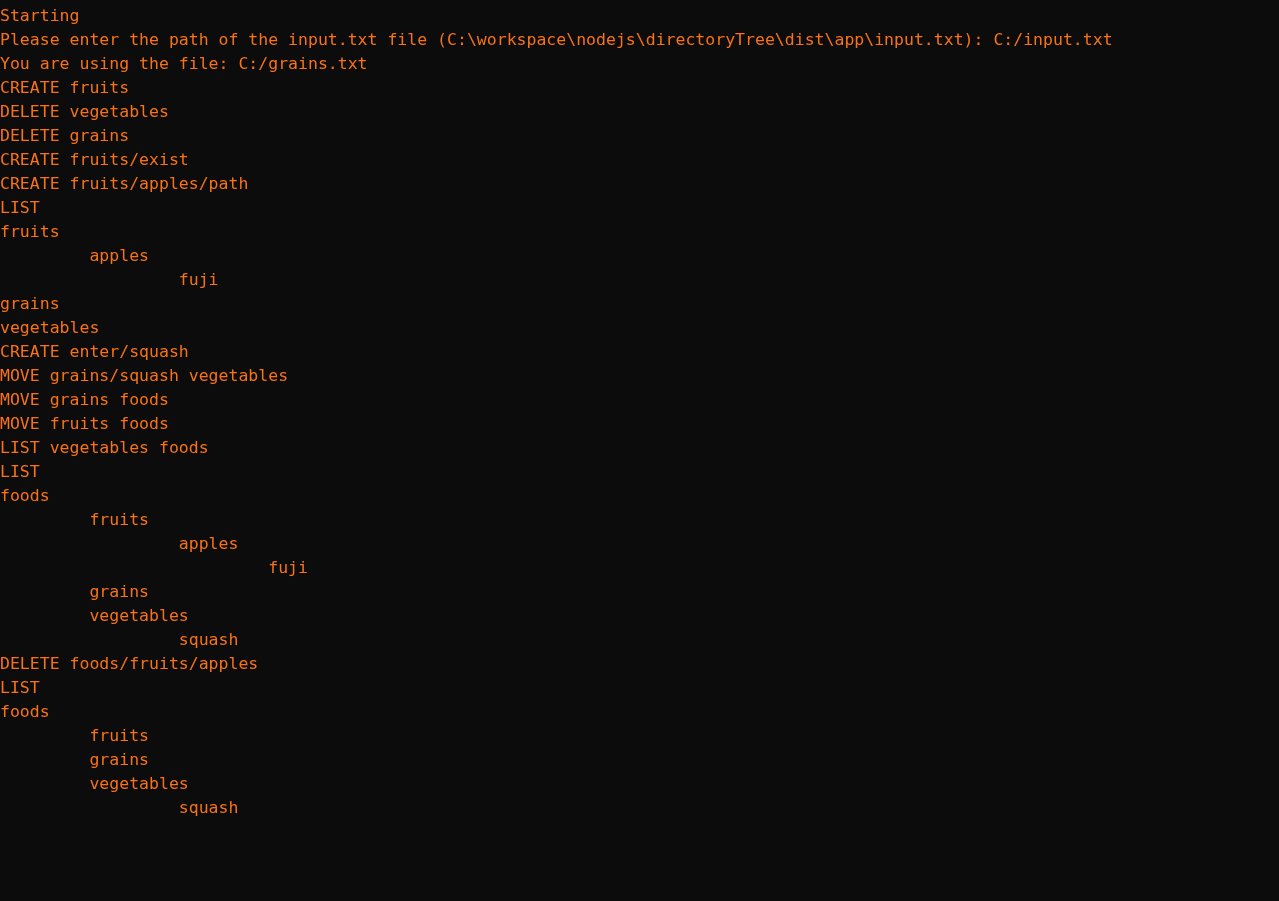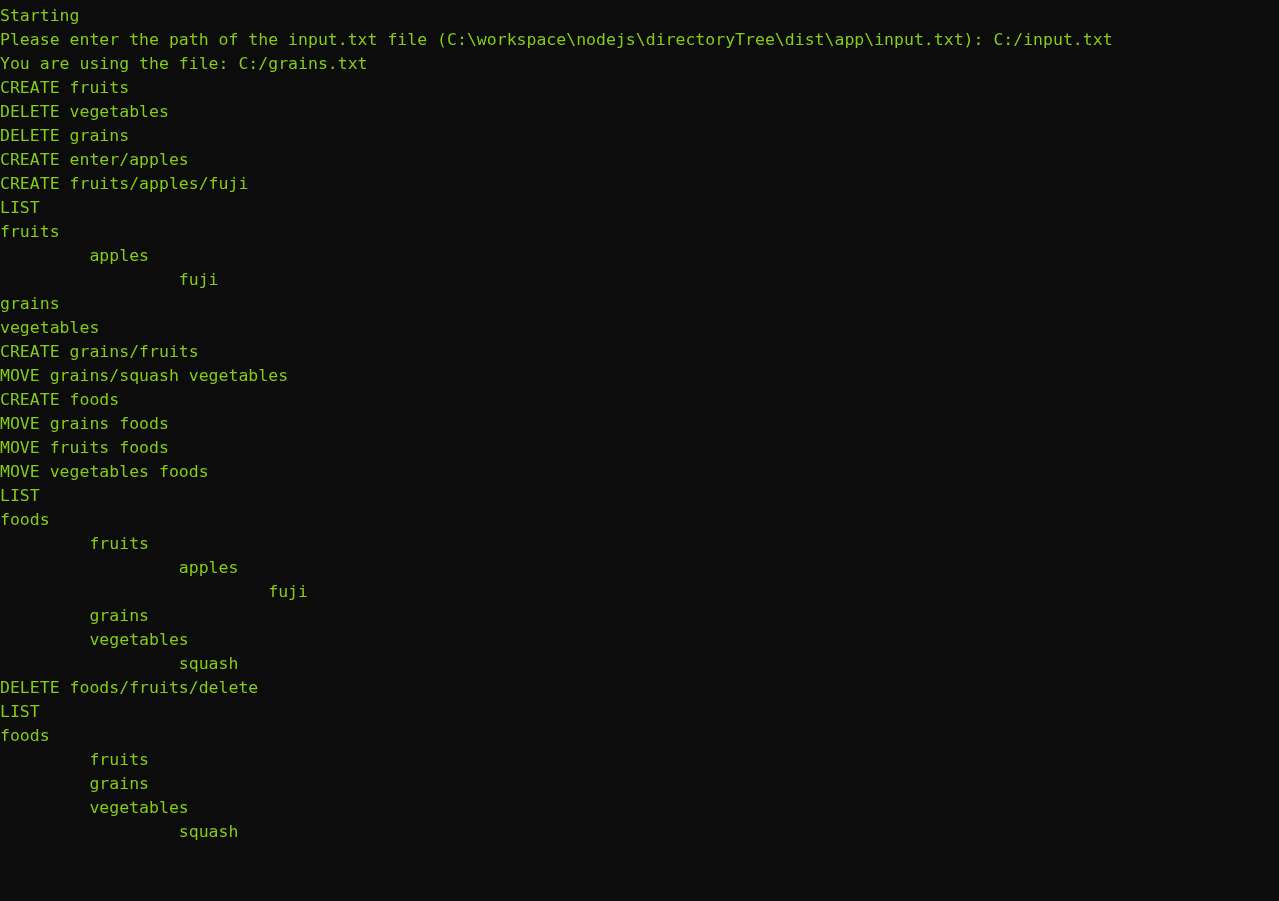--- a/index.html
+++ b/index.html
@@ -29,49 +29,48 @@
     height: 24px;
     line-height: 24px;
     white-space: pre;
     letter-spacing: 0;
     font-variant-ligatures: none;
   }
 </style>
 </head>
 <body>
 
-<div id="terminal" style="background-color: rgb(12, 12, 12); color: #84cc16;">
+<div id="terminal" style="background-color: rgb(12, 12, 12); color: #f97316;">
     <div class="line">Starting</div>
     <div class="line">Please enter the path of the input.txt file (C:\workspace\nodejs\directoryTree\dist\app\input.txt): C:/input.txt</div>
     <div class="line">You are using the file: C:/grains.txt</div>
     <div class="line">CREATE fruits</div>
     <div class="line">DELETE vegetables</div>
     <div class="line">DELETE grains</div>
-    <div class="line">CREATE enter/apples</div>
-    <div class="line">CREATE fruits/apples/fuji</div>
+    <div class="line">CREATE fruits/exist</div>
+    <div class="line">CREATE fruits/apples/path</div>
     <div class="line">LIST</div>
     <div class="line">fruits</div>
     <div class="line">         apples</div>
     <div class="line">                  fuji</div>
     <div class="line">grains</div>
     <div class="line">vegetables</div>
-    <div class="line">CREATE grains/fruits</div>
+    <div class="line">CREATE enter/squash</div>
     <div class="line">MOVE grains/squash vegetables</div>
-    <div class="line">CREATE foods</div>
     <div class="line">MOVE grains foods</div>
     <div class="line">MOVE fruits foods</div>
-    <div class="line">MOVE vegetables foods</div>
+    <div class="line">LIST vegetables foods</div>
     <div class="line">LIST</div>
     <div class="line">foods</div>
     <div class="line">         fruits</div>
     <div class="line">                  apples</div>
     <div class="line">                           fuji</div>
     <div class="line">         grains</div>
     <div class="line">         vegetables</div>
     <div class="line">                  squash</div>
-    <div class="line">DELETE foods/fruits/delete</div>
+    <div class="line">DELETE foods/fruits/apples</div>
     <div class="line">LIST</div>
     <div class="line">foods</div>
     <div class="line">         fruits</div>
     <div class="line">         grains</div>
     <div class="line">         vegetables</div>
     <div class="line">                  squash</div>
   </div>
 
 </body></html>

